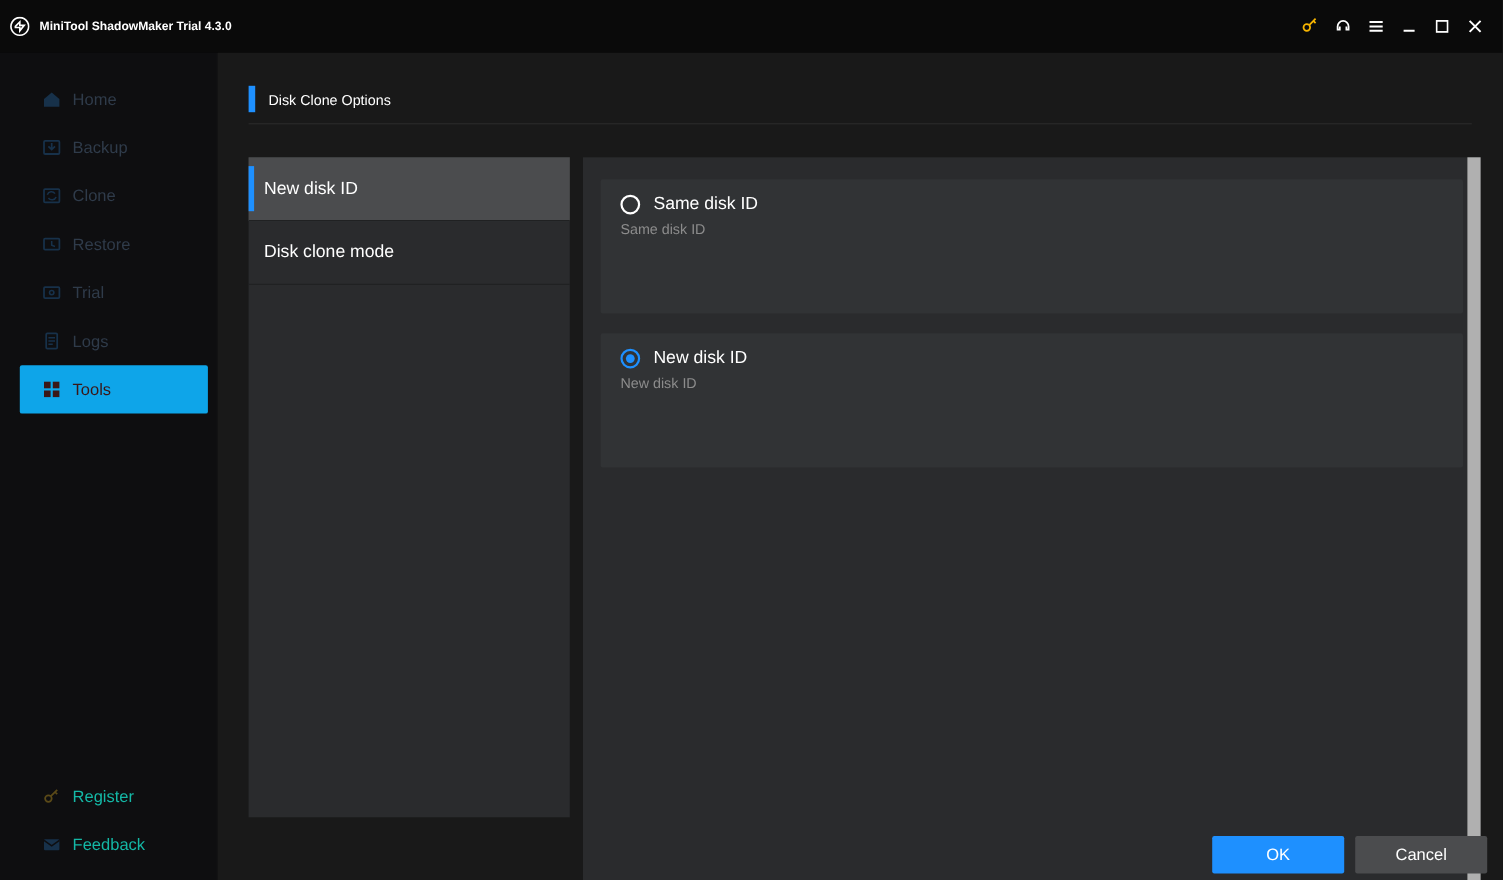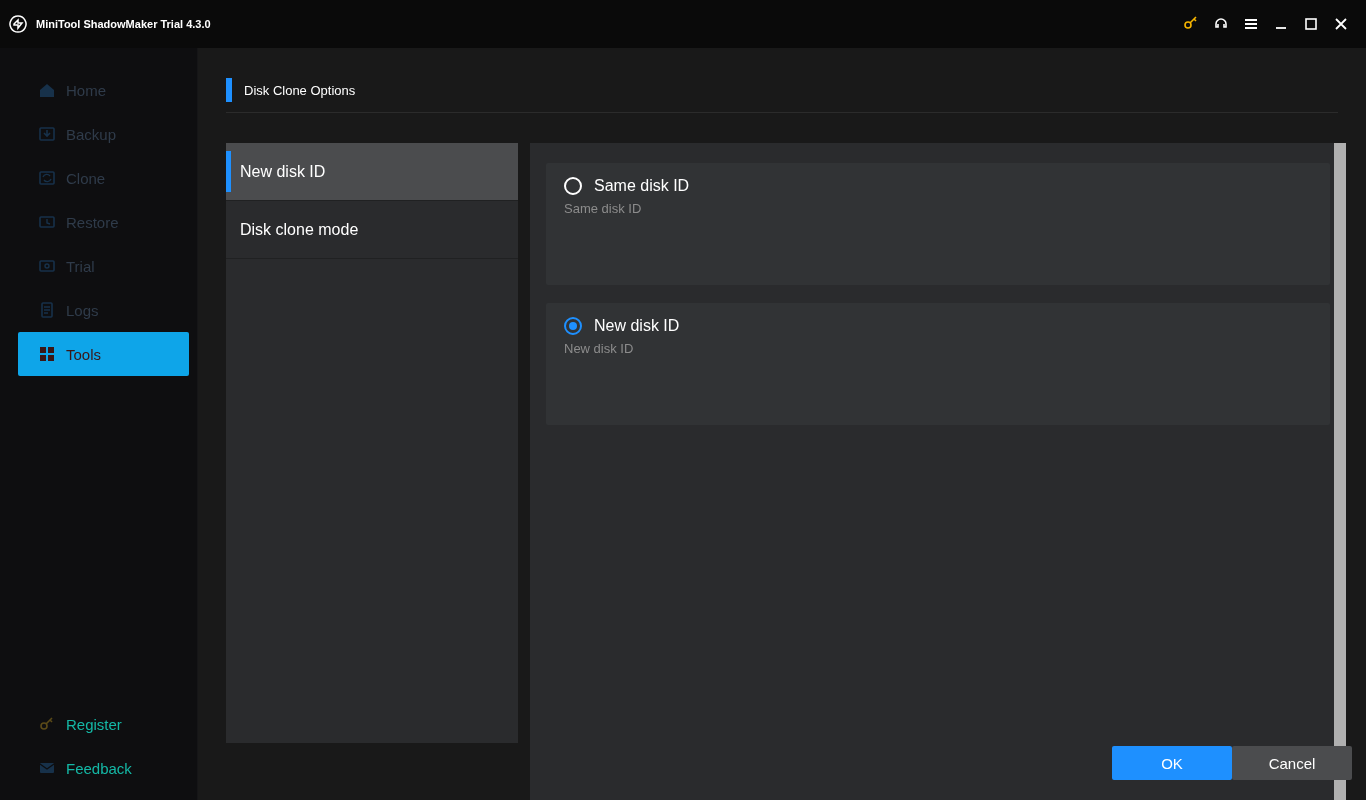--- a/index.html
+++ b/index.html
@@ -131,21 +131,21 @@
     width:18px; height:18px; border:2px solid #ffffff; border-radius:50%; margin-right:12px;
     display:flex; align-items:center; justify-content:center;
   }
   .radio-card .radio.checked { border-color:#1e90ff; }
   .radio-card .radio.checked .dot { width:8px; height:8px; background:#1e90ff; border-radius:50%; }
   .radio-card .label { font-size:16px; color:#ffffff; }
   .radio-card .desc { font-size:13px; color:#8c8c8c; margin-top:6px; }
 
   
   .footer {
-    position:absolute; right: 14px; bottom: 20px; display:flex; gap: 0;
+    position:absolute; right: 14px; bottom: 6px; display:flex; gap: 10px;
   }
   .footer .btn {
     width: 120px; height: 34px; border-radius:2px;
     display:flex; align-items:center; justify-content:center;
     font-size:15px; cursor:pointer;
   }
   .footer .btn.primary { background:#1e90ff; color:#ffffff; }
   .footer .btn.secondary { background:#4b4c4e; color:#ffffff;justify-content:center; }
 
 </style>

